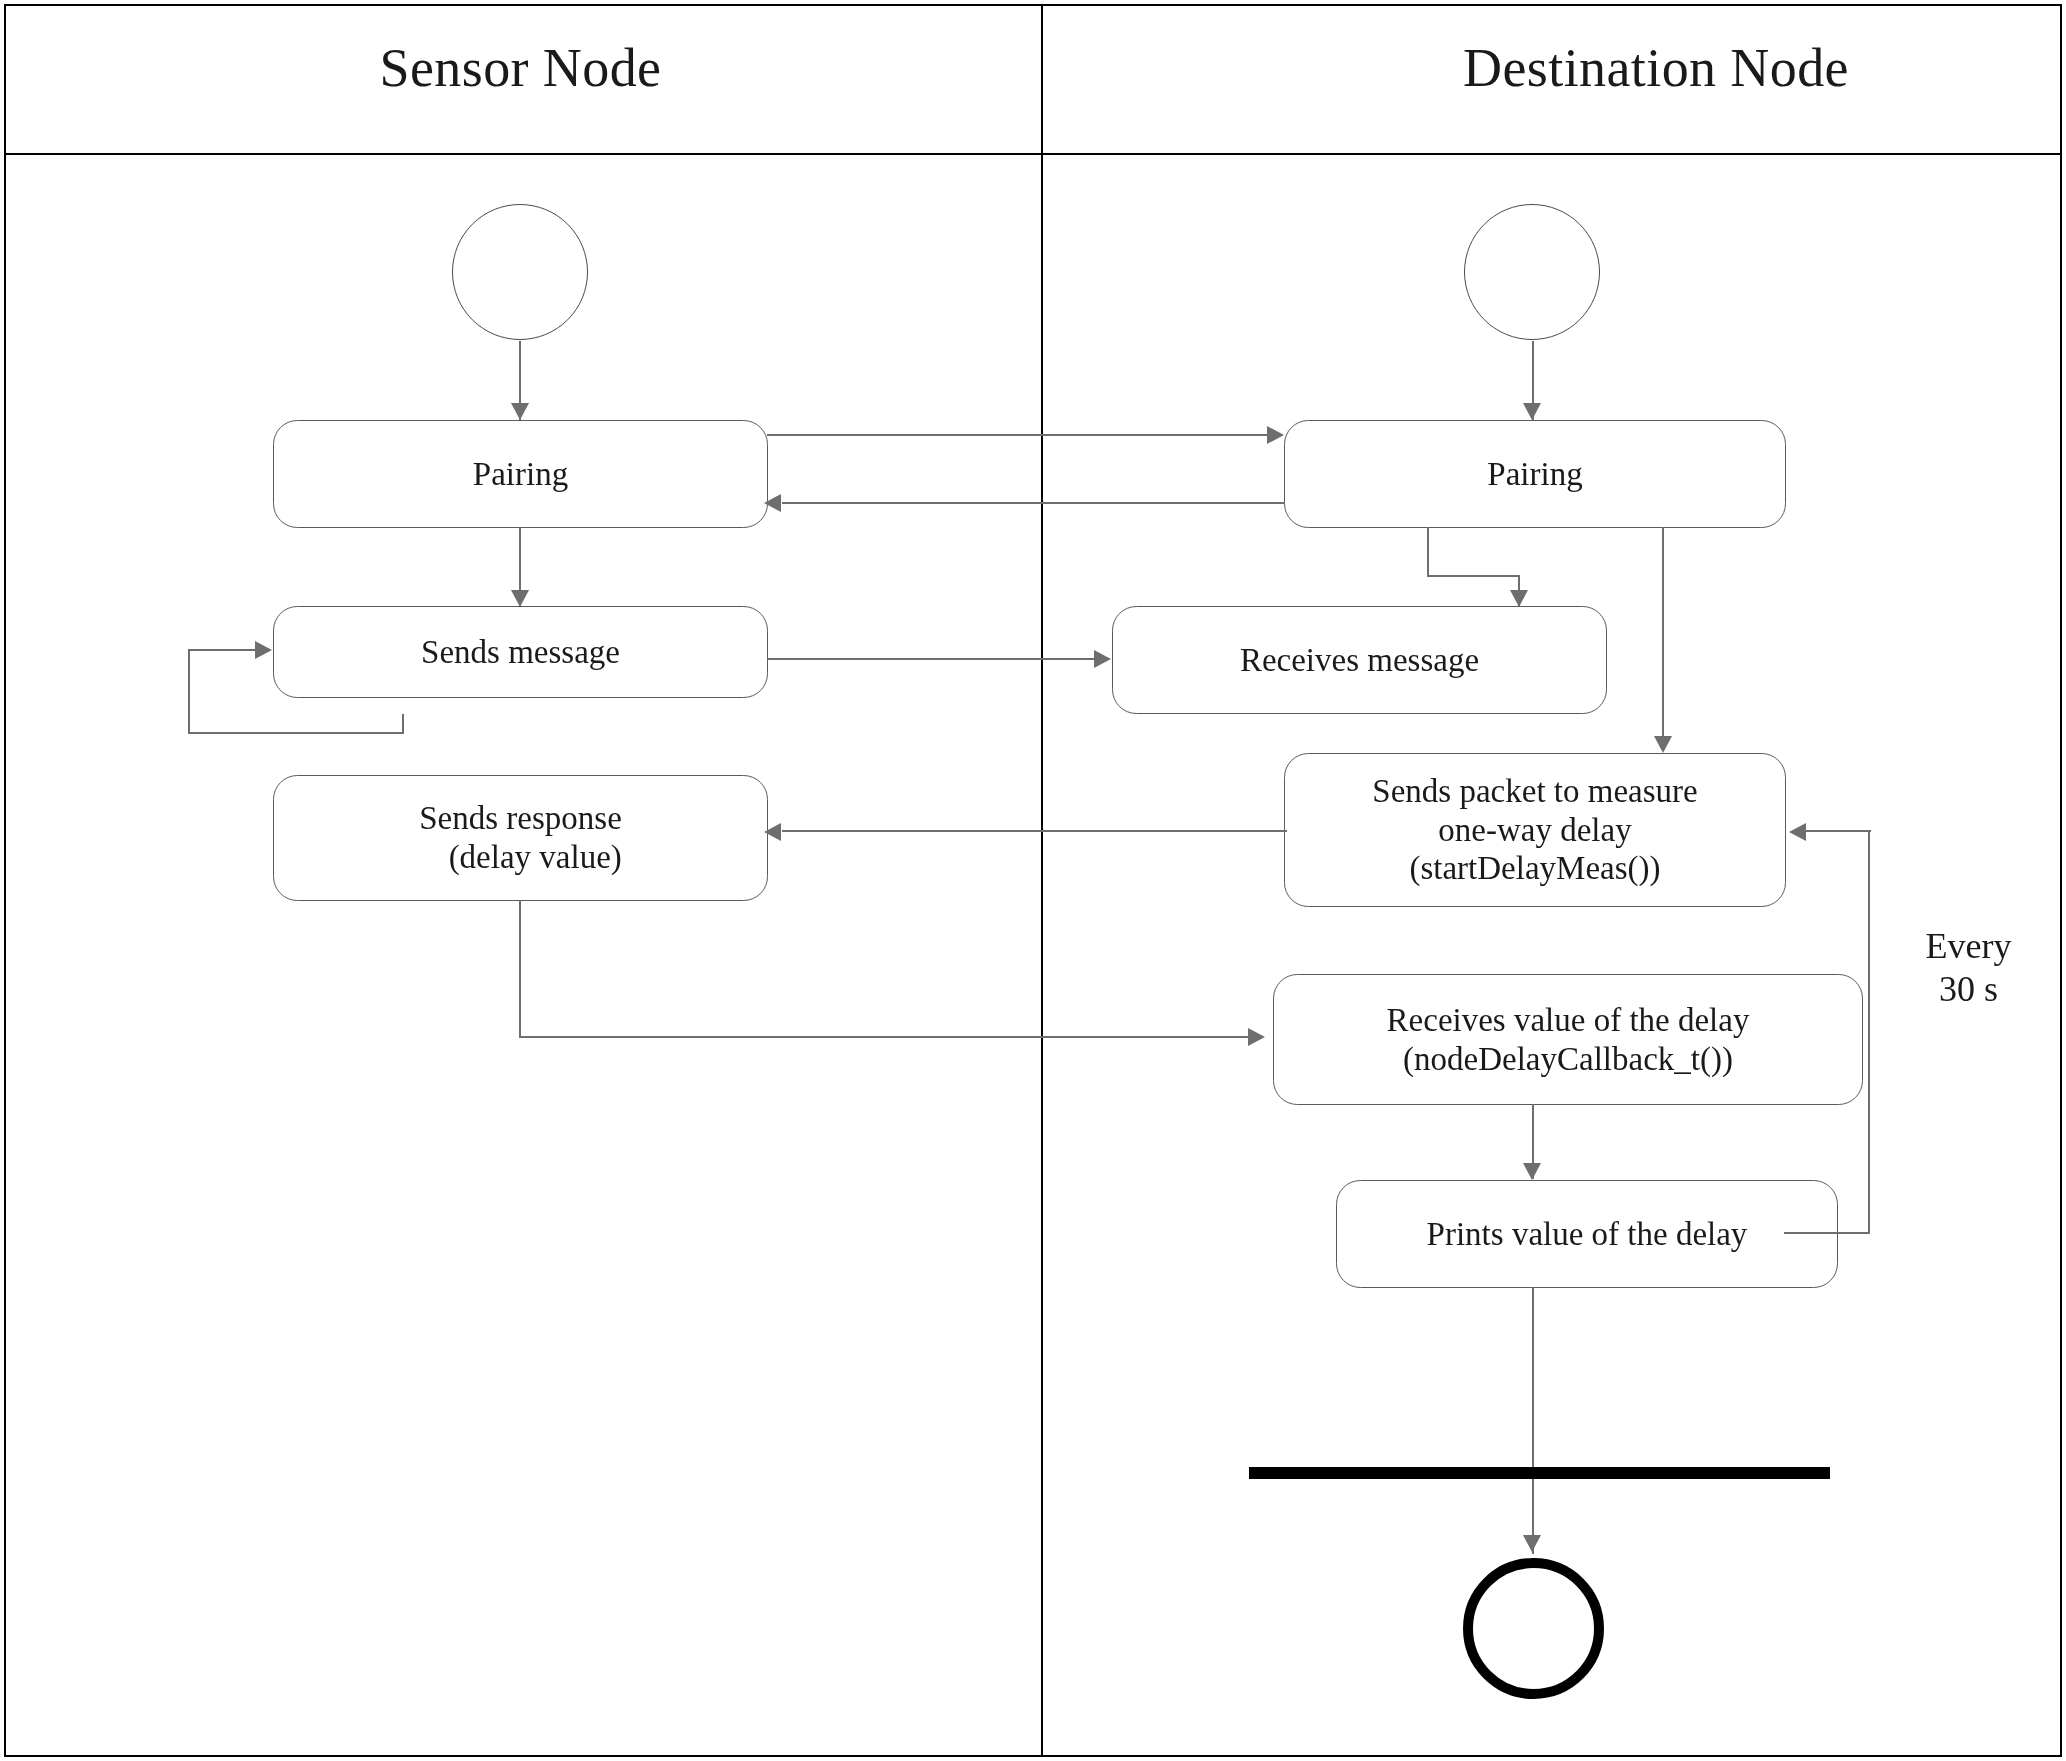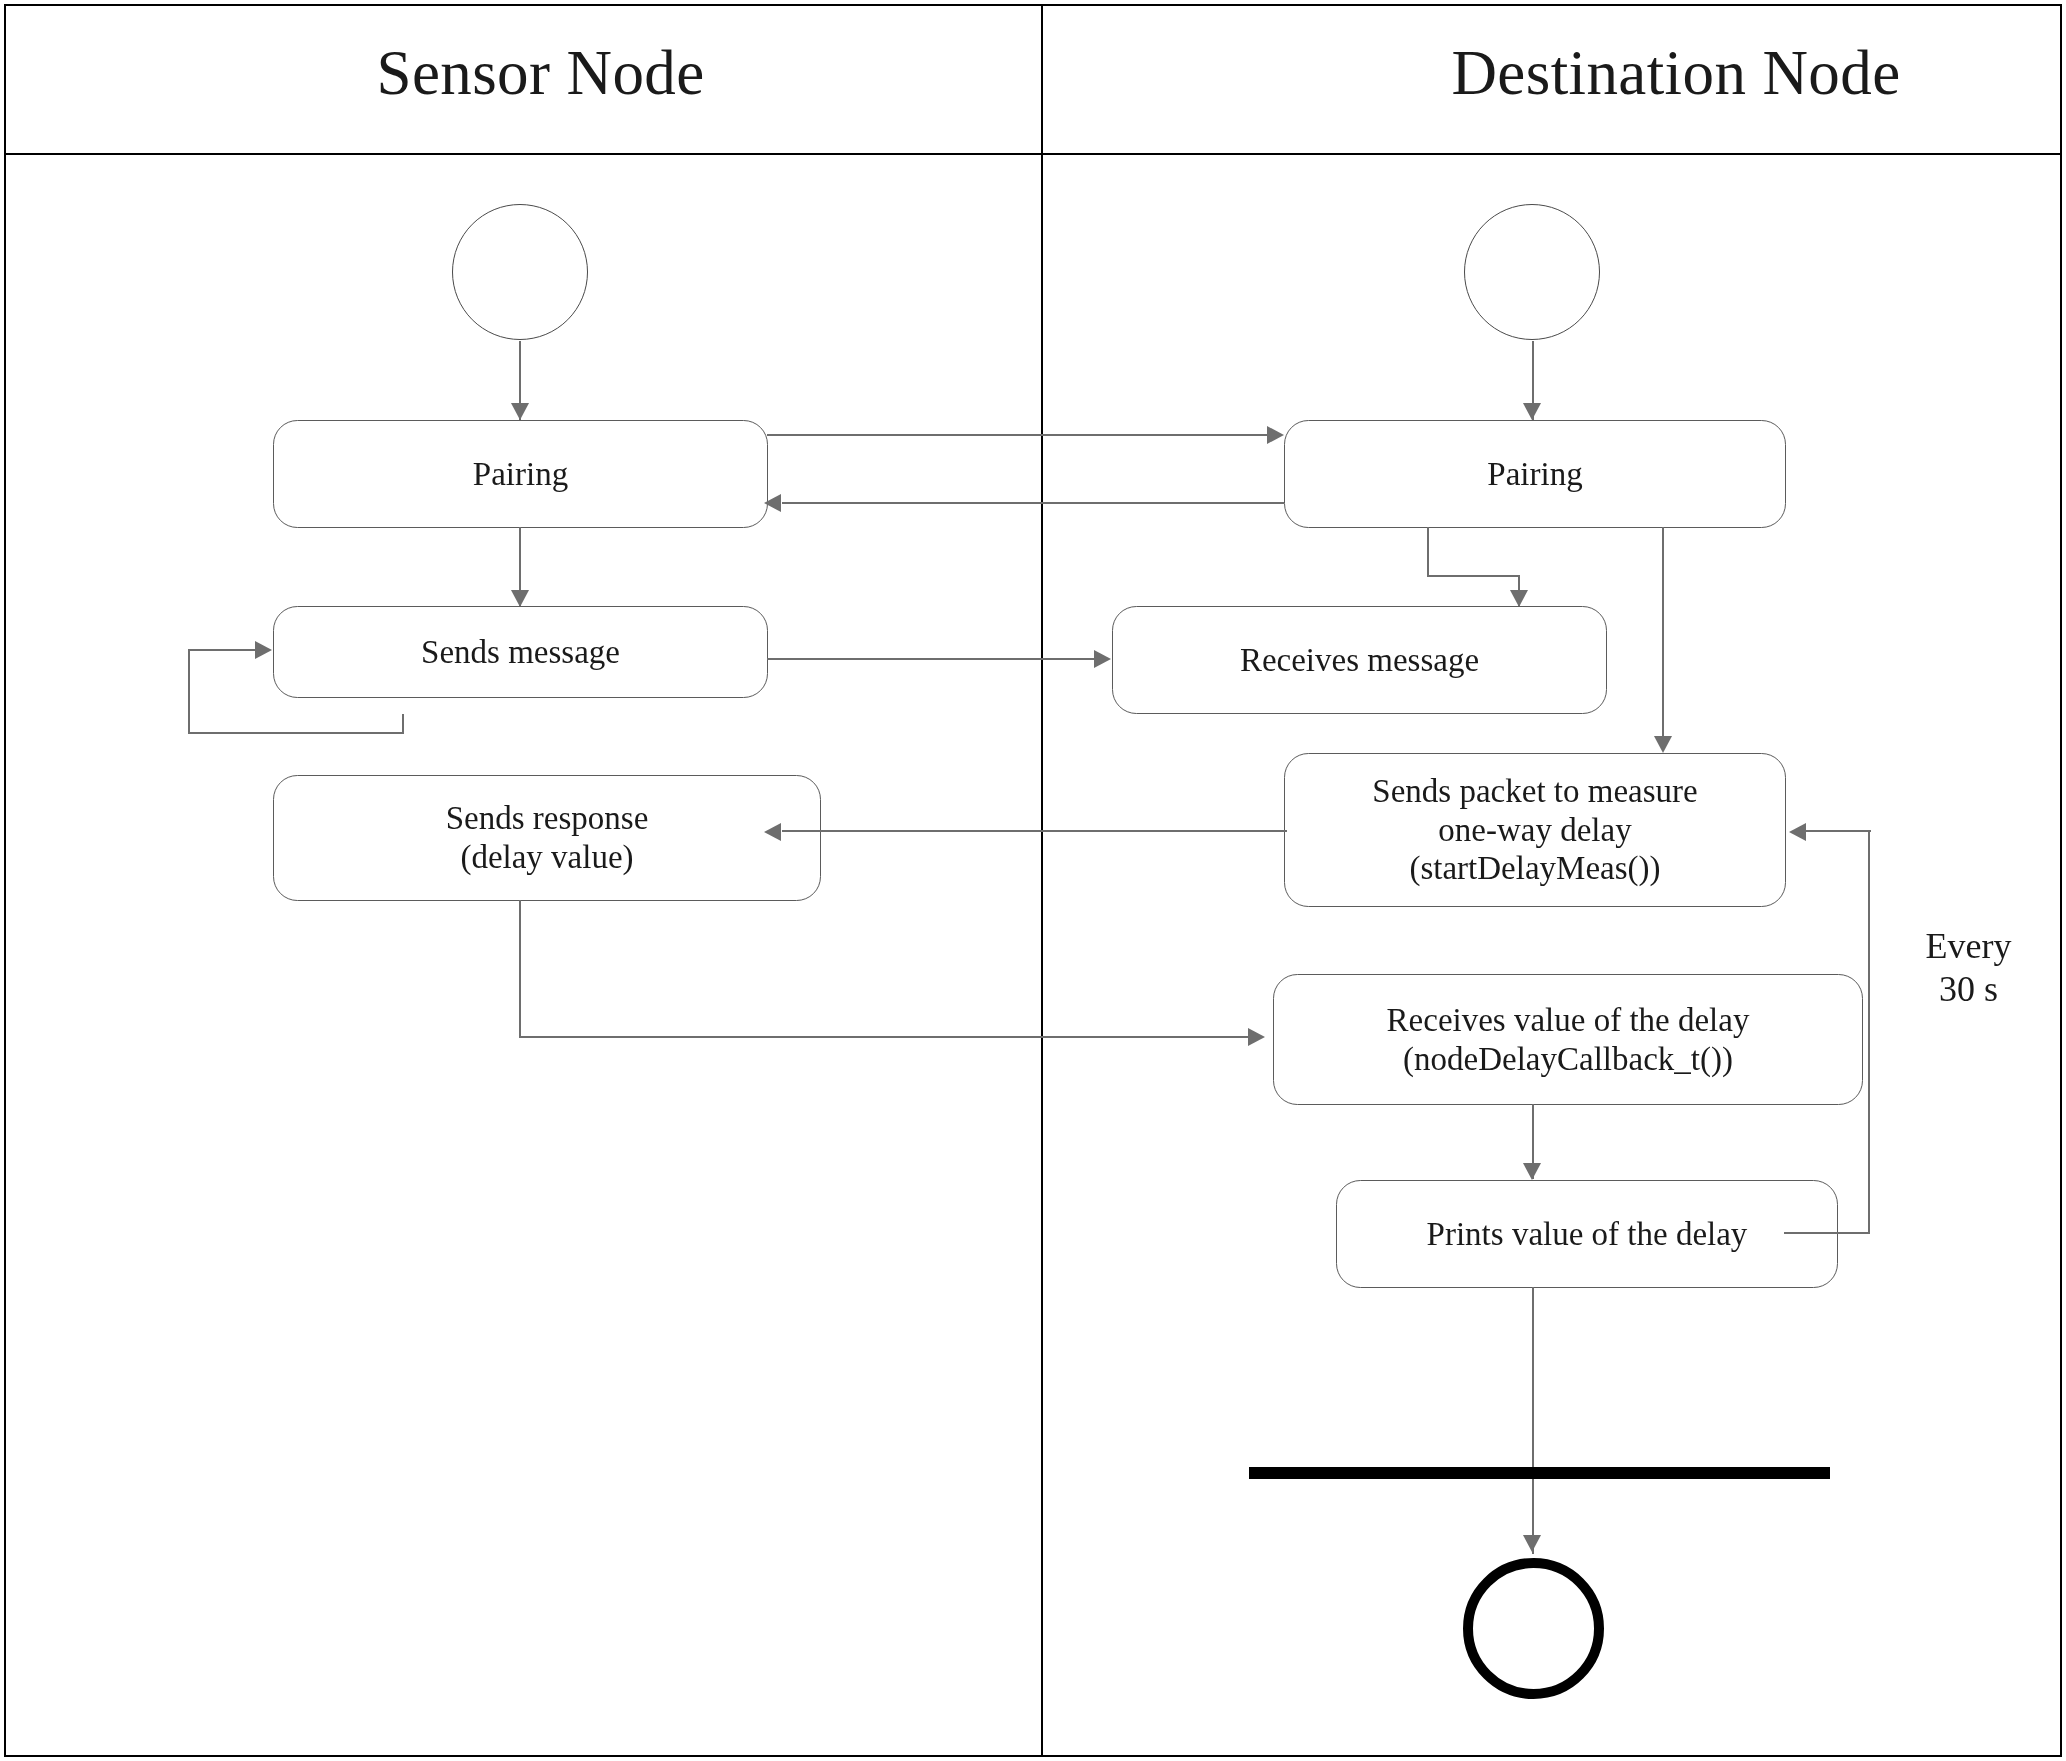--- a/index.html
+++ b/index.html
@@ -39,25 +39,24 @@
     left: 4.3px;
     top: 153px;
     width: 2058px;
     height: 2.2px;
     background: #000000;
   }
   .lane-title {
     position: absolute;
     top: 37px;
     text-align: center;
-    font-size: 63px;
+    font-size: 54px;
     color: #1a1a1a;
     letter-spacing: 0.4px;
     white-space: nowrap;
-    padding-left: 20px;
   }
   .lane-title.left  { left: 0px;    width: 1041px; }
   .lane-title.right { left: 1043px; width: 1226px; }
 
   
   .node {
     position: absolute;
     border: 1.4px solid #5b5b5b;
     border-radius: 24.4px;
     background: #ffffff;
@@ -159,21 +158,21 @@
   <div class="node" style="left:273px; top:606px; width:495px; height:92px;">
     <span>Sends message</span>
   </div>
 
   <div class="ln-v" style="left:402px; top:714px; height:20px;"></div>
   <div class="ln-h" style="left:188px; top:732px; width:215px;"></div>
   <div class="ln-v" style="left:188px; top:649px; height:85px;"></div>
   <div class="ln-h" style="left:188px; top:649px; width:69px;"></div>
   <div class="arrow right" style="left:255px; top:641px;"></div>
 
-  <div class="node" style="left:273px; top:775px; width:548px; height:126px;">
+  <div class="node" style="left:273px; top:775px; width:495px; height:126px;text-align:right;">
     <span>Sends response
 (delay value)</span>
   </div>
 
   <div class="start-node" style="left:1464px; top:204px; width:136px; height:136px;"></div>
   <div class="ln-v" style="left:1532px; top:341px; height:79px;"></div>
   <div class="arrow down" style="left:1523px; top:403px;"></div>
 
   <div class="node" style="left:1284px; top:420px; width:502px; height:108px;">
     <span>Pairing</span>

